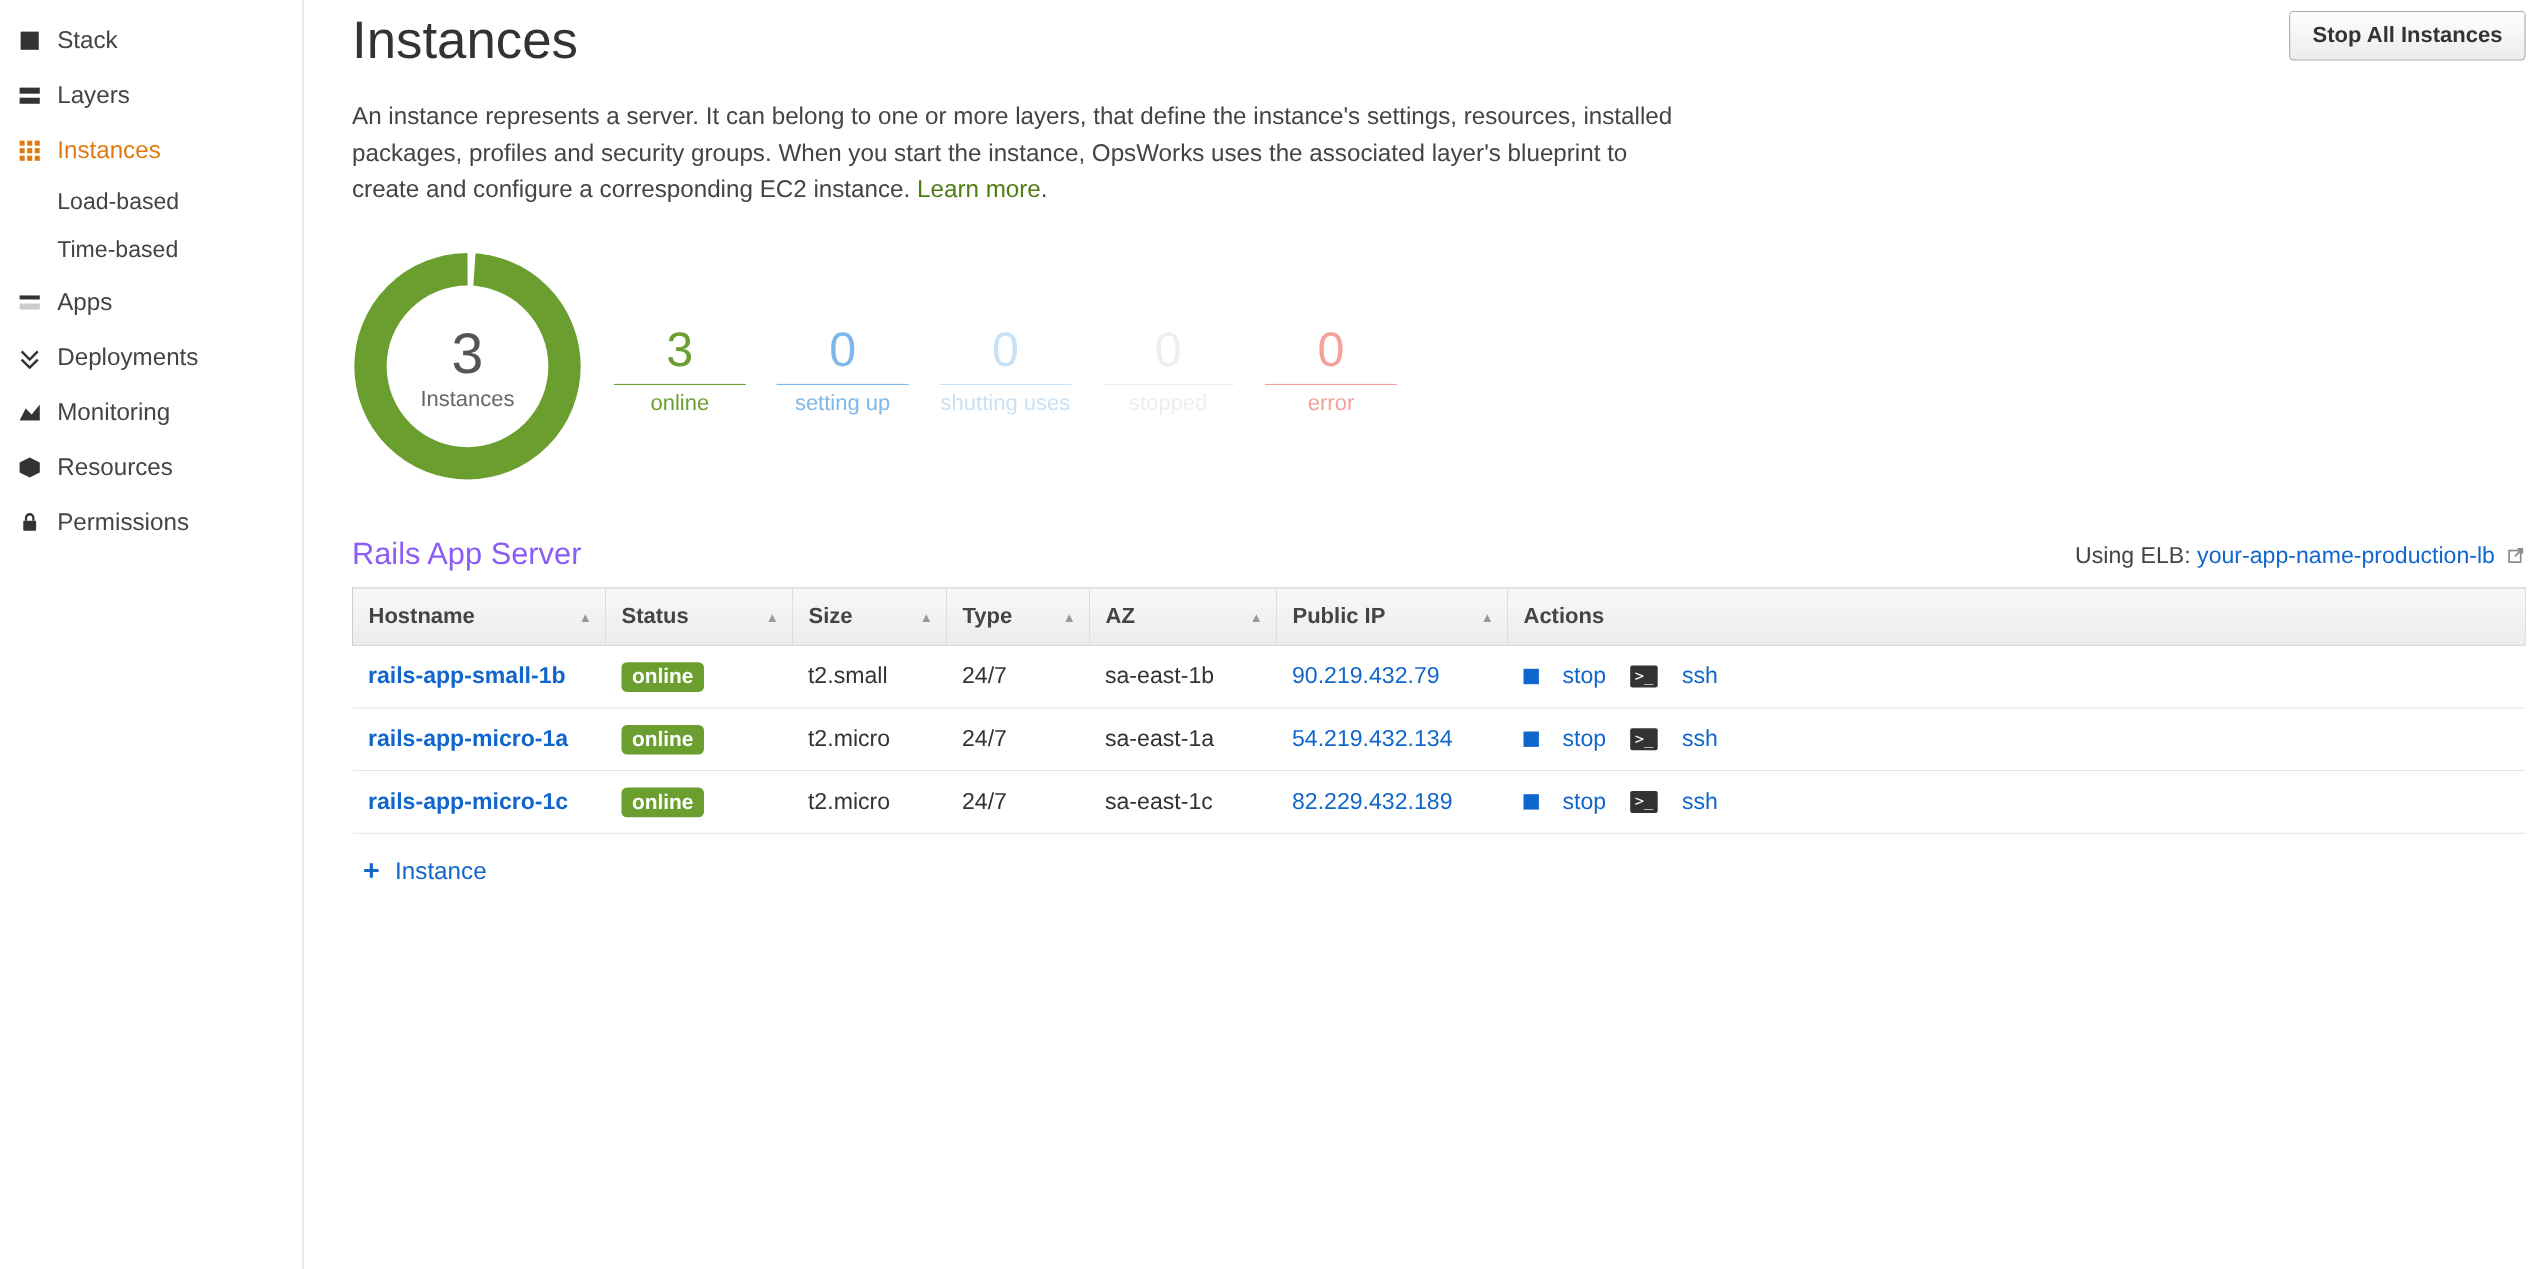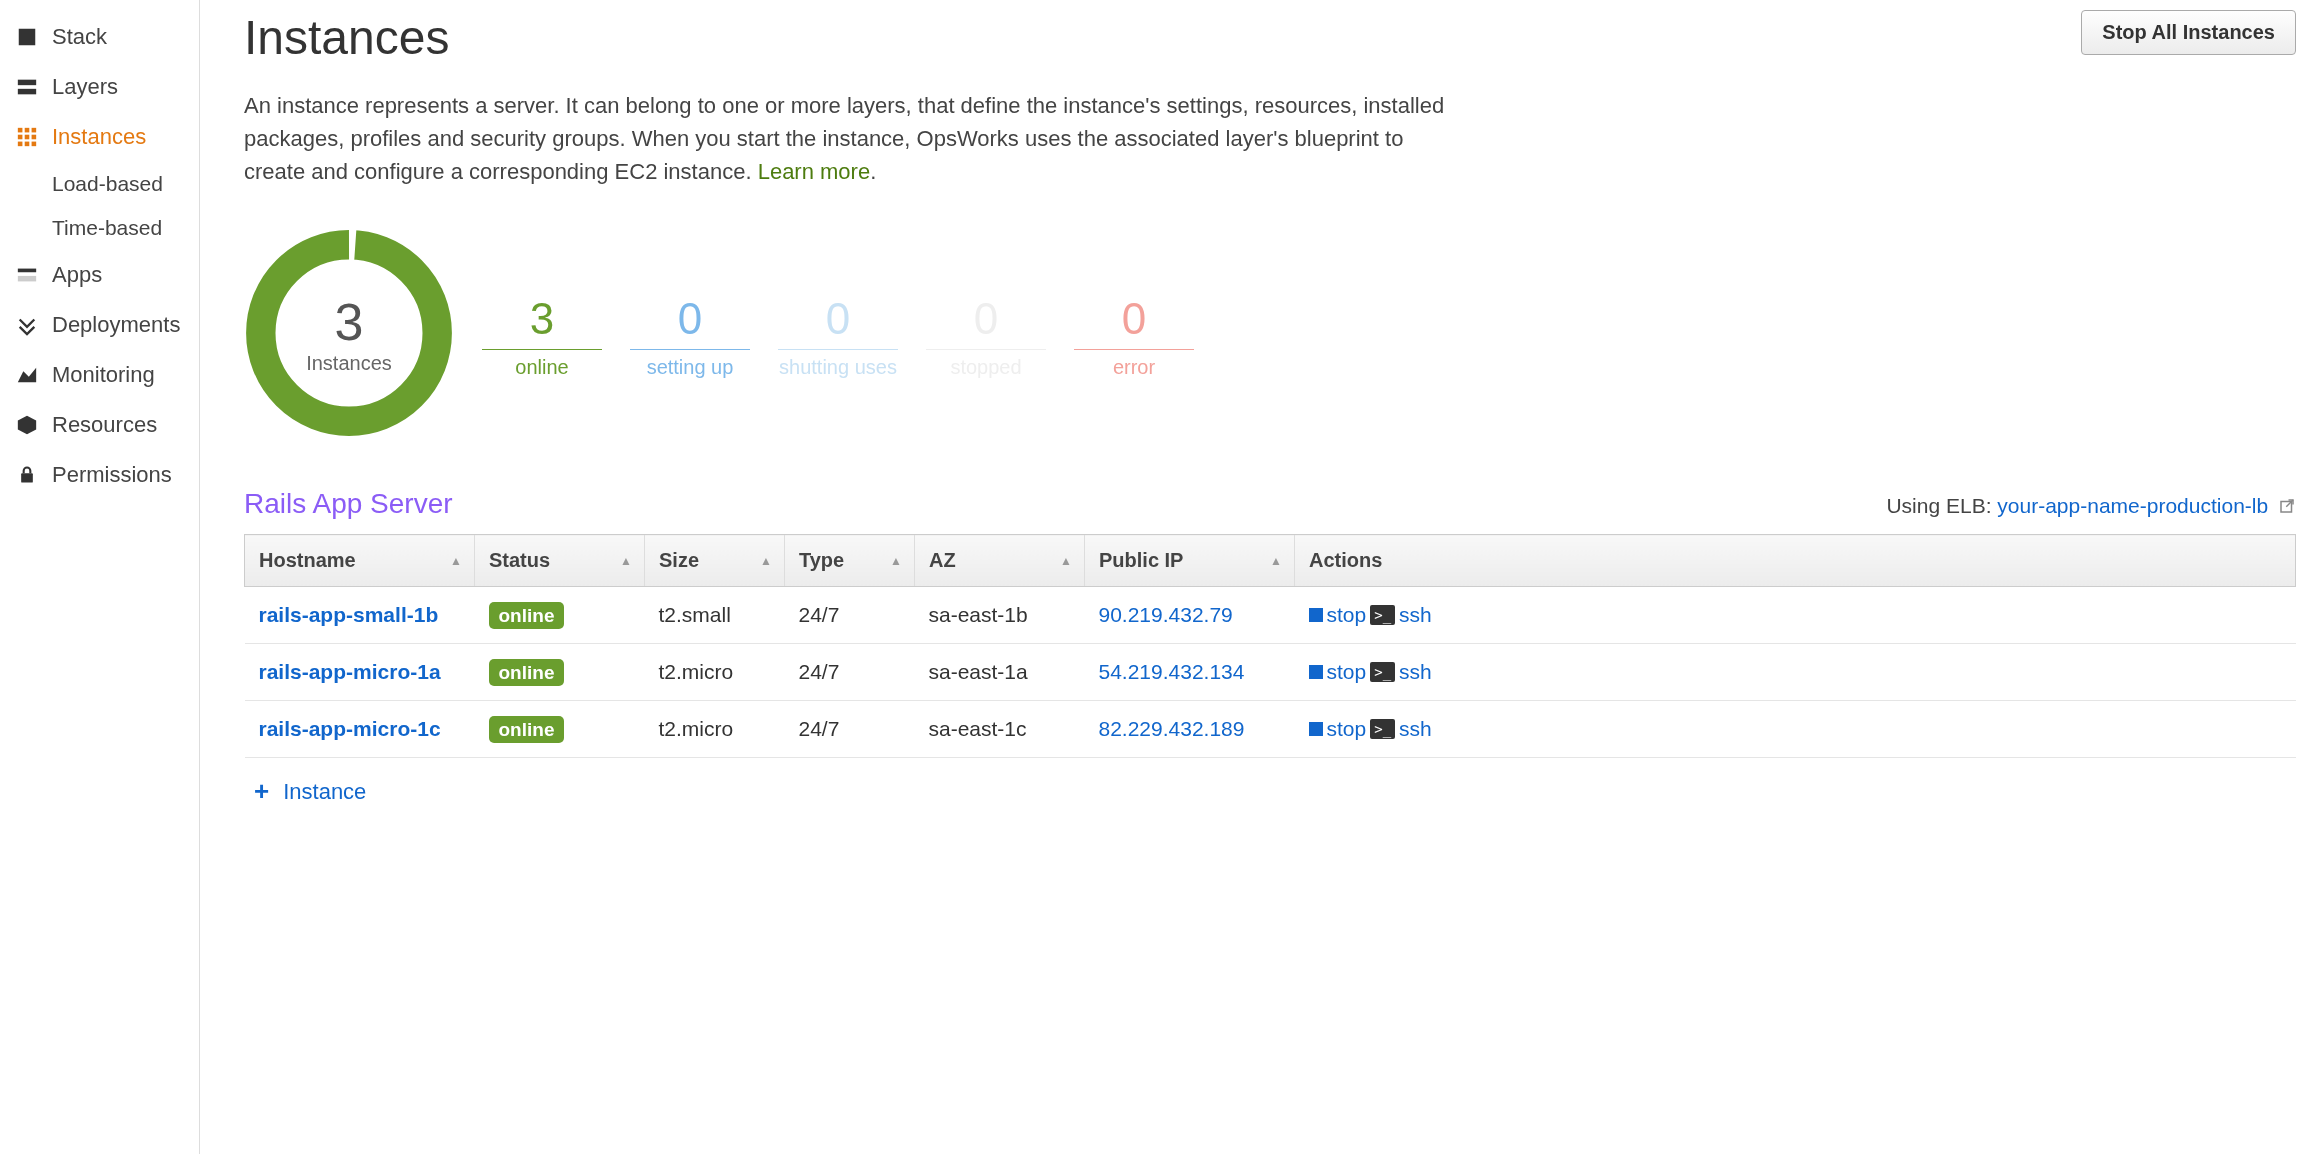--- a/index.html
+++ b/index.html
@@ -7,21 +7,21 @@
     font-family: -apple-system, BlinkMacSystemFont, "Segoe UI", Helvetica, Arial, sans-serif;
     color: #333;
     background: #fff;
     display: flex;
     width: 2316px;
     height: 1154px;
     font-size: 20px;
   }
   
   .sidebar {
-    width: 200px;
+    width: 276px;
     border-right: 1px solid #ddd;
     padding-top: 12px;
   }
   .nav-item {
     display: flex;
     align-items: center;
     padding: 12px 12px 12px 14px;
     cursor: pointer;
     color: #444;
     font-size: 22px;
@@ -157,21 +157,21 @@
   .link { color: #1166cc; font-weight: 600; text-decoration: none; cursor:pointer;}
   .link-plain { color: #1166cc; text-decoration: none; cursor:pointer;}
   .badge-online {
     background: #6a9e2e;
     color: #fff;
     border-radius: 5px;
     padding: 3px 10px;
     font-size: 19px;
     font-weight: 600;
   }
-  .actions { display:flex; align-items:center; gap:4px; }
+  .actions { display:flex; align-items:center; gap:22px; }
   .stop-square { width:14px; height:14px; background:#1166cc; display:inline-block;}
   .ssh-icon {
     background:#333; color:#fff; font-family: monospace;
     font-size:14px; padding:2px 4px; border-radius:2px;
     display:inline-block;
   }
   .add-instance {
     display:flex; align-items:center; gap:14px;
     padding: 18px 10px;
     color:#1166cc; font-size:22px; cursor:pointer;

